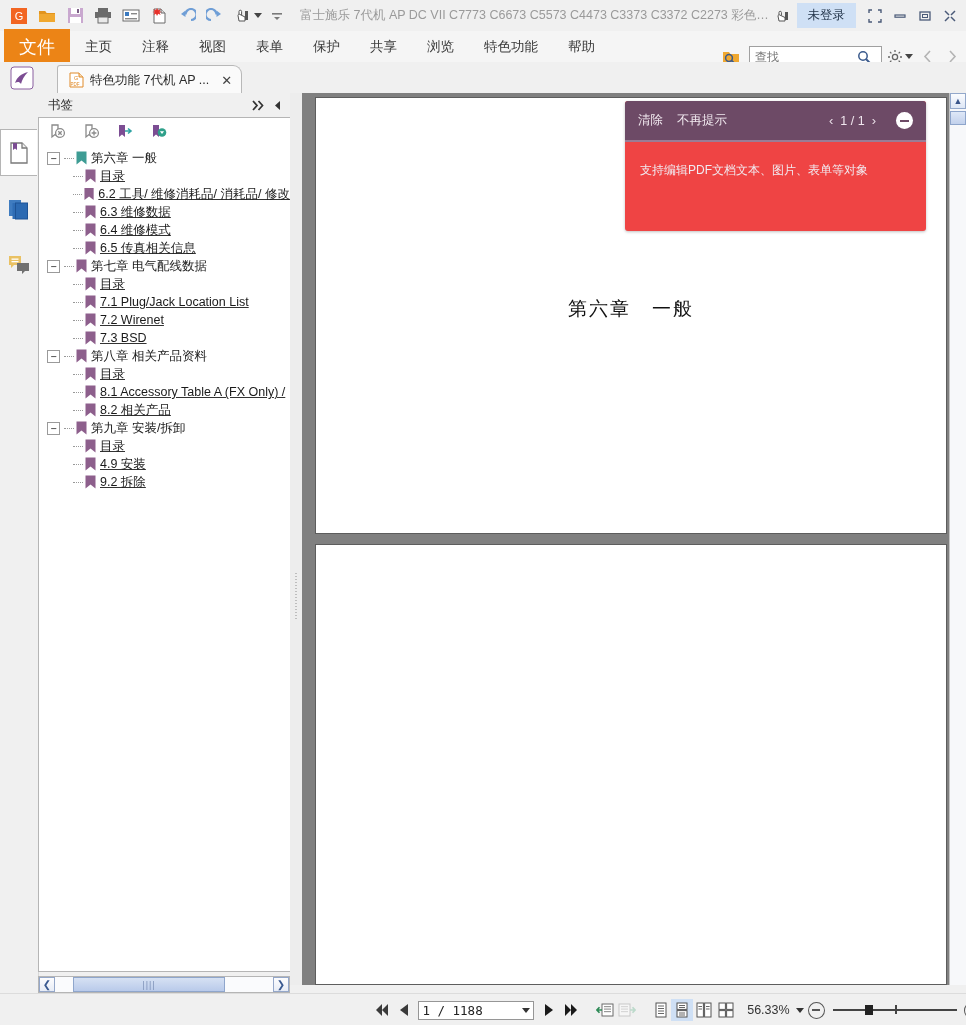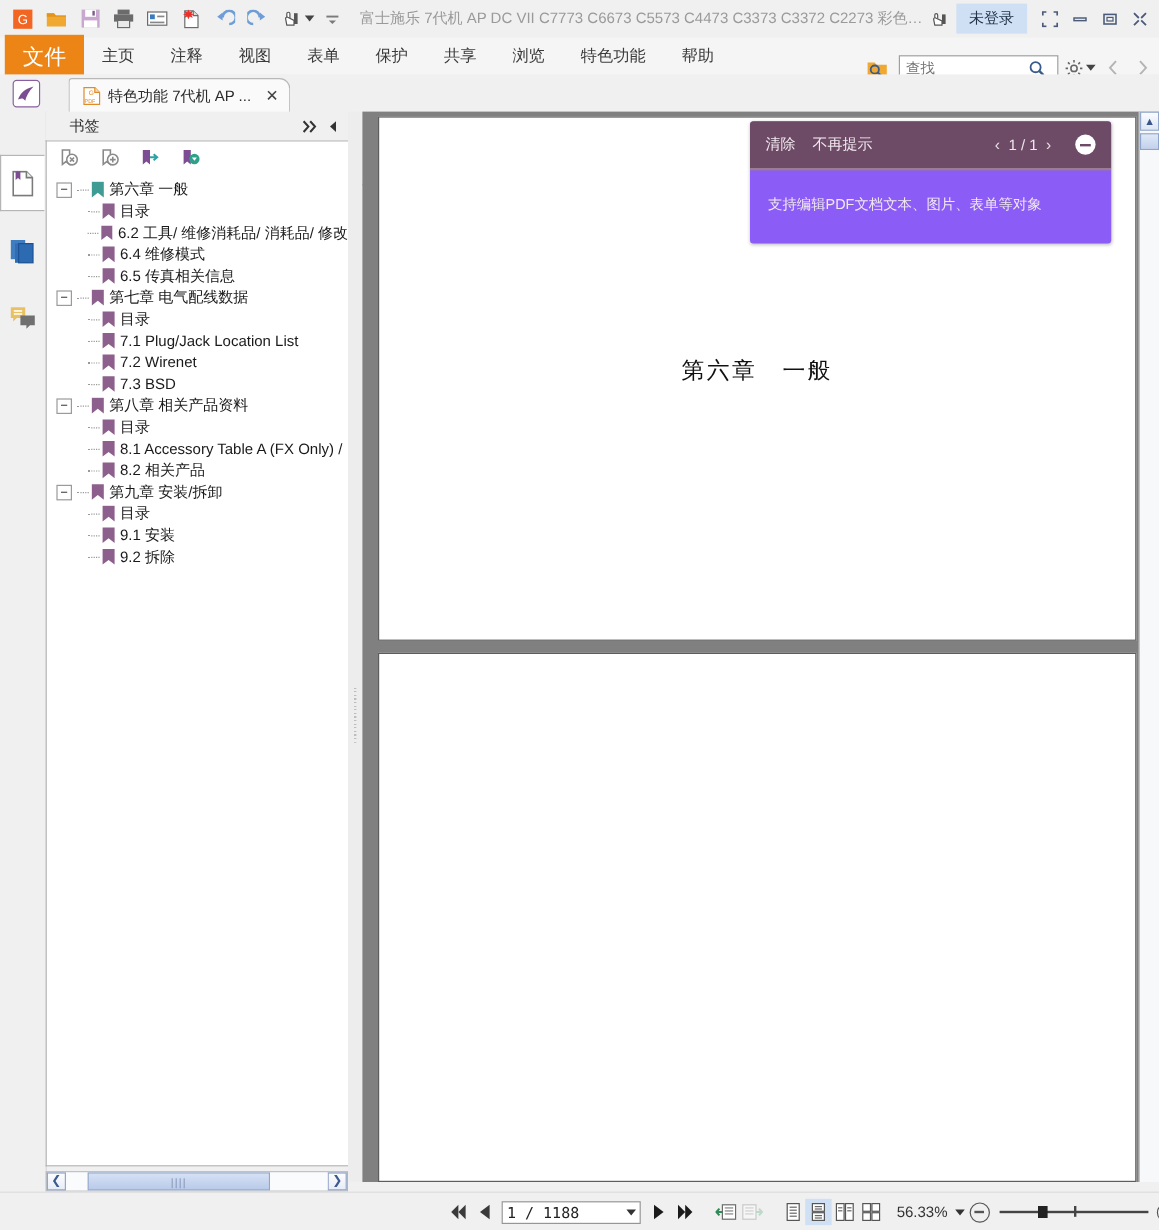--- a/index.html
+++ b/index.html
@@ -54,30 +54,30 @@
   .trans-btn .tarrow{color:#fff;font-size:11px;}
 
   
   .rail{position:absolute;left:0;top:93px;width:38px;height:892px;background:#f0f0f0;border-right:1px solid #d8d8d8;}
   .rail-item{width:37px;height:47px;display:flex;align-items:center;justify-content:center;cursor:default;}
   .rail-item.sel{background:#fff;border:1px solid #b5b5b5;border-right:none;box-sizing:border-box;}
 
   
   .bm-header{position:absolute;left:38px;top:93px;width:252px;height:24px;display:flex;align-items:center;
     background:#f0f0f0;}
-  .bm-title{font-size:12.5px;color:#333;margin-left:20px;}
+  .bm-title{font-size:12.5px;color:#333;margin-left:10px;}
   .bm-hdr-btns{margin-left:auto;display:flex;align-items:center;gap:8px;padding-right:8px;}
   .bm-panel{position:absolute;left:38px;top:117px;width:252px;height:855px;background:#fff;
     border:1px solid #b5b5b5;border-right:none;box-sizing:border-box;overflow:hidden;}
   .bm-toolbar{height:28px;display:flex;align-items:center;padding-left:8px;gap:14px;background:#fff;}
   .bm-tb-btn{width:20px;height:20px;display:flex;align-items:center;justify-content:center;cursor:default;}
   .bm-tree{padding:3px 0 0 8px;}
   .bm-row{display:flex;align-items:center;height:18px;white-space:nowrap;cursor:default;}
   .bm-row .lbl{font-size:12.5px;color:#1a1a1a;margin-left:4px;}
-  .bm-row.child{padding-left:26px;}
+  .bm-row.child{padding-left:26px;text-decoration:underline;}
   .expander{width:11px;height:11px;border:1px solid #9a9a9a;background:#fff;display:flex;align-items:center;
     justify-content:center;font-size:10px;line-height:9px;color:#333;margin-right:4px;cursor:default;
     font-family:"DejaVu Sans Mono",monospace;}
   .dots{width:10px;border-top:1px dotted #999;margin-right:2px;}
   .bmflag{width:11px;height:14px;display:block;}
   .bm-hscroll{position:absolute;left:38px;top:976px;width:252px;height:17px;background:#f3f5fa;
     border:1px solid #b5b5b5;box-sizing:border-box;display:flex;align-items:center;}
   .hs-arrow{width:16px;height:15px;background:linear-gradient(#fdfdfe,#e7ecf6);border:1px solid #94a7c9;
     display:flex;align-items:center;justify-content:center;font-size:10px;color:#3a5a91;cursor:default;box-sizing:border-box;}
   .hs-track{flex:1;height:15px;background:#fafbfd;position:relative;}
@@ -98,21 +98,21 @@
     display:flex;align-items:center;justify-content:center;font-size:9px;color:#39558a;box-sizing:border-box;cursor:default;}
   .vs-thumb{position:absolute;left:0;top:18px;width:16px;height:14px;
     background:linear-gradient(#dfe8f7,#c2d1ec);border:1px solid #8ea5cb;box-sizing:border-box;cursor:default;}
   .page{position:absolute;background:#fff;border:1px solid #5d5d5d;box-sizing:border-box;}
   #page1{left:13px;top:4px;width:632px;height:437px;}
   #page2{left:13px;top:451px;width:632px;height:441px;}
   .page-heading{position:absolute;left:0;right:0;top:198px;text-align:center;font-size:19px;color:#111;
     font-family:"DejaVu Serif","Liberation Serif",serif;letter-spacing:2px;}
 
   
-  .notif{position:absolute;left:323px;top:8px;width:301px;height:102px;background:#8b5cf6;
+  .notif{position:absolute;left:323px;top:8px;width:301px;height:130px;background:#ef4444;
     border-radius:3px;overflow:hidden;box-shadow:0 1px 3px rgba(0,0,0,.25);}
   .notif-top{height:39px;background:#6d4a66;display:flex;align-items:center;padding:0 13px;}
   .notif-top .lnk{color:#f2eaf0;font-size:12.5px;margin-right:14px;cursor:default;}
   .notif-pager{margin-left:auto;display:flex;align-items:center;gap:7px;color:#f0e6ee;font-size:12.5px;}
   .notif-pager .arw{font-size:13px;cursor:default;color:#e8dde6;}
   .notif-close{width:17px;height:17px;border-radius:50%;background:#fff;margin-left:13px;
     display:flex;align-items:center;justify-content:center;cursor:default;}
   .notif-close i{display:block;width:9px;height:2px;background:#6d4a66;}
   .notif-divider{height:2px;background:#9b7c95;}
   .notif-body{padding:13px 15px 0 15px;}
@@ -428,20 +428,27 @@
           <svg class="bmflag" viewBox="0 0 11 14">
             <path d="M0.5 0.5h10v13L5.5 9.6 0.5 13.5z" fill="#8d5f8c"></path>
           </svg>
           <span class="lbl">6.2 工具/ 维修消耗品/ 消耗品/ 修改</span>
         </div>
         <div class="bm-row child">
           <span class="dots"></span>
           <svg class="bmflag" viewBox="0 0 11 14">
             <path d="M0.5 0.5h10v13L5.5 9.6 0.5 13.5z" fill="#8d5f8c"></path>
           </svg>
+          <span class="lbl">6.3 维修数据</span>
+        </div>
+        <div class="bm-row child">
+          <span class="dots"></span>
+          <svg class="bmflag" viewBox="0 0 11 14">
+            <path d="M0.5 0.5h10v13L5.5 9.6 0.5 13.5z" fill="#8d5f8c"></path>
+          </svg>
           <span class="lbl">6.4 维修模式</span>
         </div>
         <div class="bm-row child">
           <span class="dots"></span>
           <svg class="bmflag" viewBox="0 0 11 14">
             <path d="M0.5 0.5h10v13L5.5 9.6 0.5 13.5z" fill="#8d5f8c"></path>
           </svg>
           <span class="lbl">6.5 传真相关信息</span>
         </div>
         <div class="bm-row">
@@ -522,21 +529,21 @@
           <svg class="bmflag" viewBox="0 0 11 14">
             <path d="M0.5 0.5h10v13L5.5 9.6 0.5 13.5z" fill="#8d5f8c"></path>
           </svg>
           <span class="lbl">目录</span>
         </div>
         <div class="bm-row child">
           <span class="dots"></span>
           <svg class="bmflag" viewBox="0 0 11 14">
             <path d="M0.5 0.5h10v13L5.5 9.6 0.5 13.5z" fill="#8d5f8c"></path>
           </svg>
-          <span class="lbl">9.1 安装</span>
+          <span class="lbl">4.9 安装</span>
         </div>
         <div class="bm-row child">
           <span class="dots"></span>
           <svg class="bmflag" viewBox="0 0 11 14">
             <path d="M0.5 0.5h10v13L5.5 9.6 0.5 13.5z" fill="#8d5f8c"></path>
           </svg>
           <span class="lbl">9.2 拆除</span>
         </div>
       </div>
   </div>

